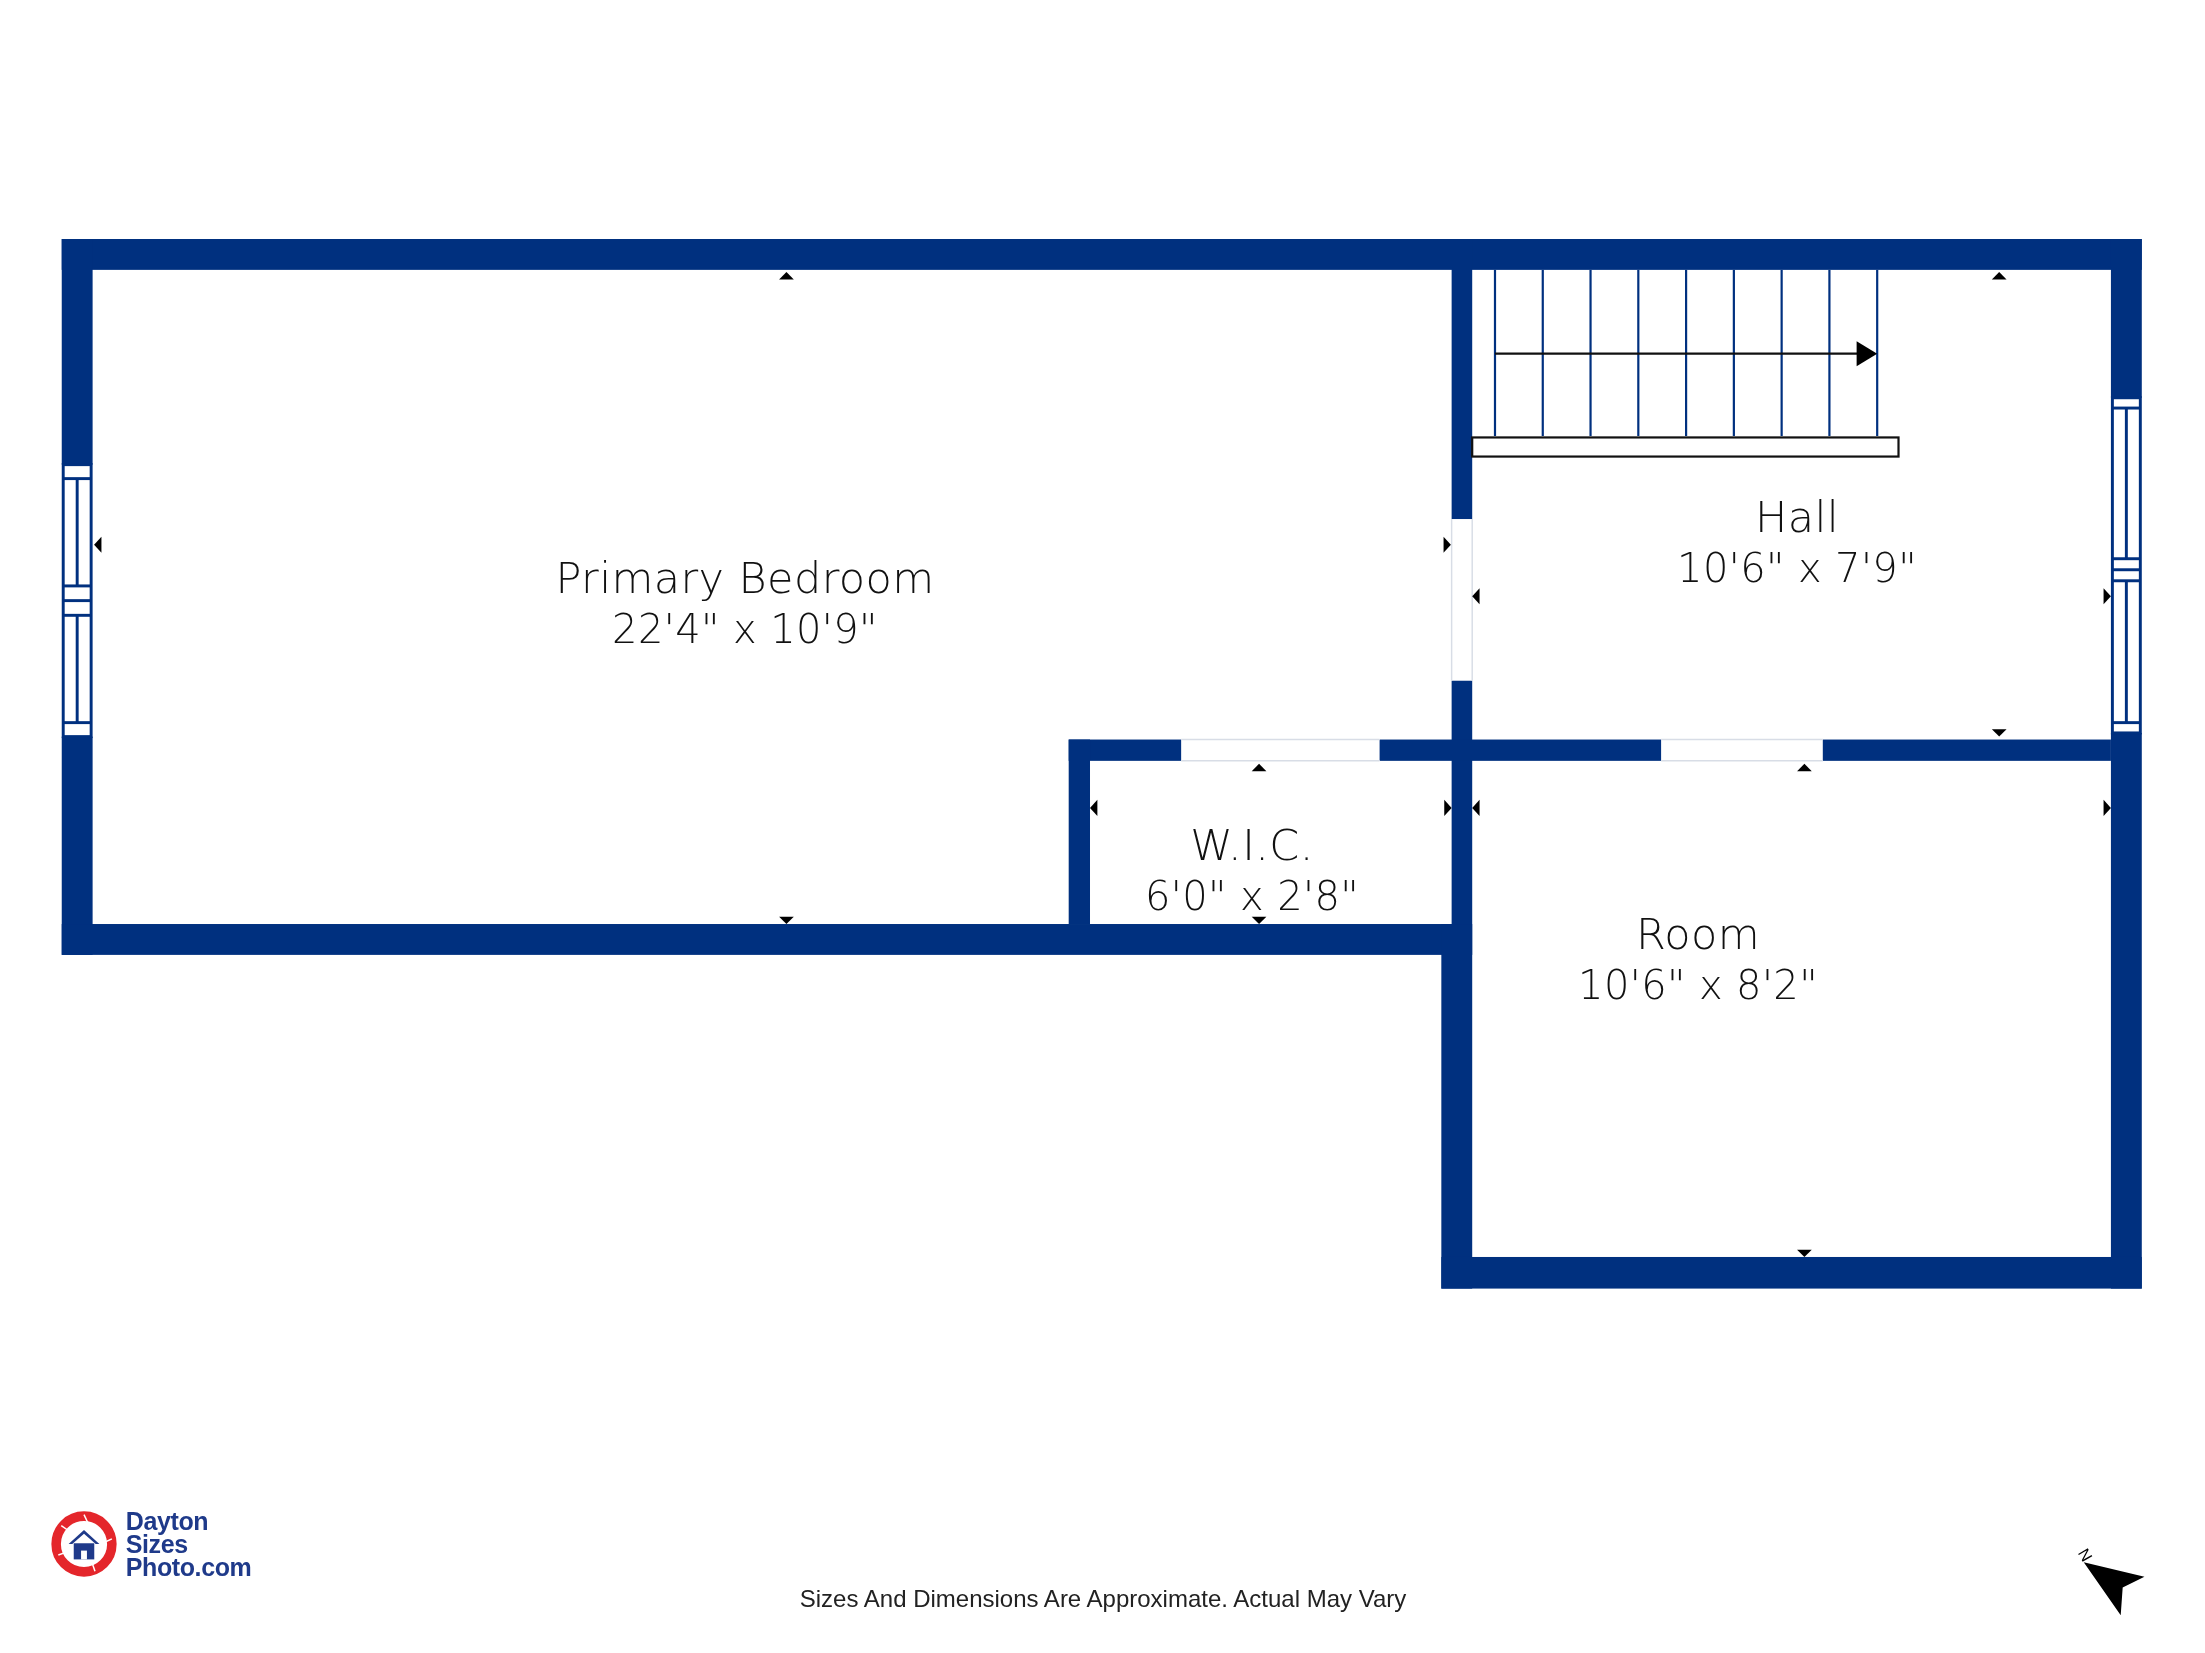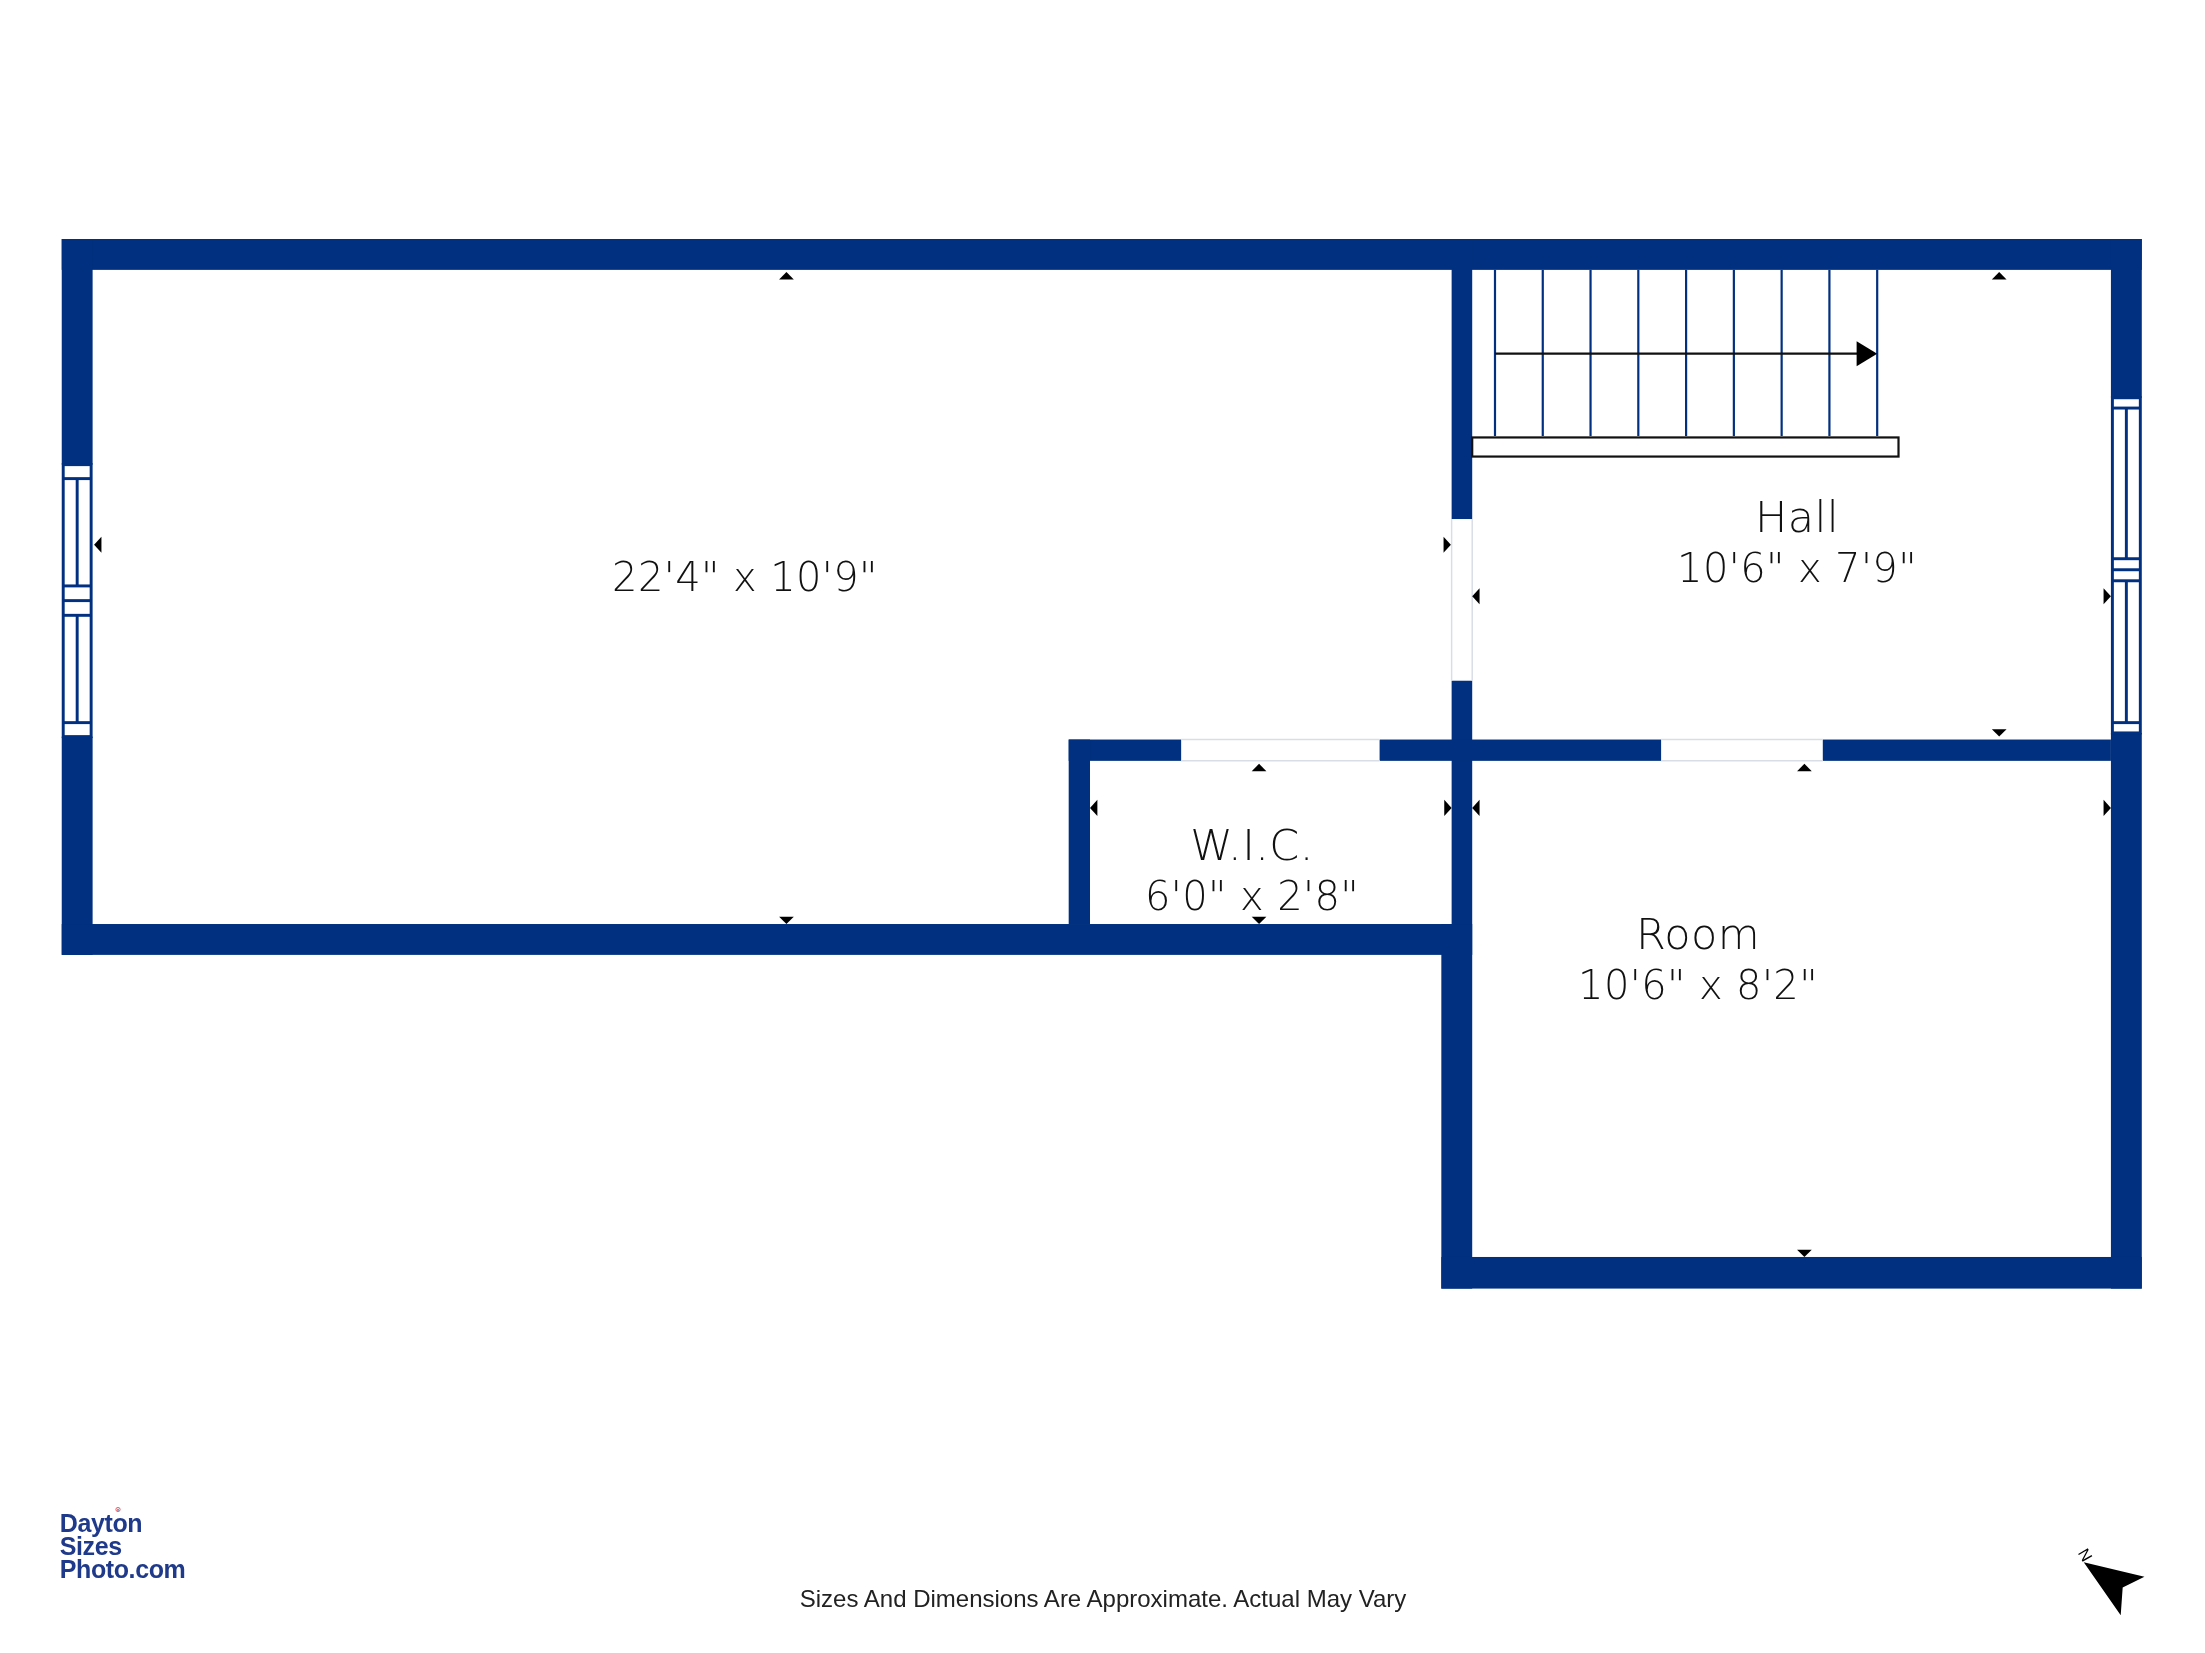--- a/index.html
+++ b/index.html
@@ -2,21 +2,21 @@
 <html style="font-size:11.8px"><head>
 <meta charset="utf-8">
 <style>
   html, body { margin: 0; padding: 0; background: #ffffff; }
   body { width: 2205px; height: 1654px; position: relative; overflow: hidden; font-family: "Liberation Sans", "DejaVu Sans", sans-serif; }
   #plan { position: absolute; left: 0; top: 0; width: 2205px; height: 1654px; }
   .room-label { position: absolute; text-align: center; color: #111111; font-family: "DejaVu Sans", "Liberation Sans", sans-serif; font-weight: 300; line-height: 1.2; transform: translateX(-50%); white-space: nowrap; }
   .room-name { display: block; font-size: 43px; letter-spacing: 0.4px; }
   .room-dims { display: block; font-size: 40px; letter-spacing: 0.4px; }
   .disclaimer { position: absolute; left: 1103px; top: 1585px; transform: translateX(-50%); font-size: 24px; color: #222; font-family: "Liberation Sans", sans-serif; white-space: nowrap; }
-  .logo { position: absolute; left: 51px; top: 1507px; height: 74px; display: flex; align-items: center; flex-direction: column; }
+  .logo { position: absolute; left: 51px; top: 1507px; height: 74px; display: flex; align-items: center; }
   .logo-text { margin-left: 8.8px; font-family: "Liberation Sans", sans-serif; font-weight: 700; font-size: 25px; line-height: 23px; color: #1f3a8a; letter-spacing: -0.4px; }
   .logo-text span { display: block; }
   .compass { position: absolute; left: 2066px; top: 1544px; width: 88px; height: 88px; }
 </style>
 </head>
 <body>
 
 <svg id="plan" viewBox="0 0 3000 2250" xmlns="http://www.w3.org/2000/svg">
   <g fill="#00307f">
 
@@ -107,20 +107,21 @@
     <polygon points="1493,1088 1483,1099 1493,1110"></polygon>
     <polygon points="1965,1088 1975,1099 1965,1110"></polygon>
     <polygon points="2445,1049 2455,1039 2465,1049"></polygon>
     <polygon points="2445,1700 2455,1710 2465,1700"></polygon>
     <polygon points="2013,1088 2003,1099 2013,1110"></polygon>
     <polygon points="2862,1088 2872,1099 2862,1110"></polygon>
   </g>
 </svg>
 
 <div class="room-label" style="left:745px; top:553px;">
+  <span class="room-name">Primary Bedroom</span>
   <span class="room-dims">22'4" x 10'9"</span>
 </div>
 
 <div class="room-label" style="left:1797px; top:492px;">
   <span class="room-name">Hall</span>
   <span class="room-dims">10'6" x 7'9"</span>
 </div>
 
 <div class="room-label" style="left:1252px; top:820px;">
   <span class="room-name">W.I.C.</span>

